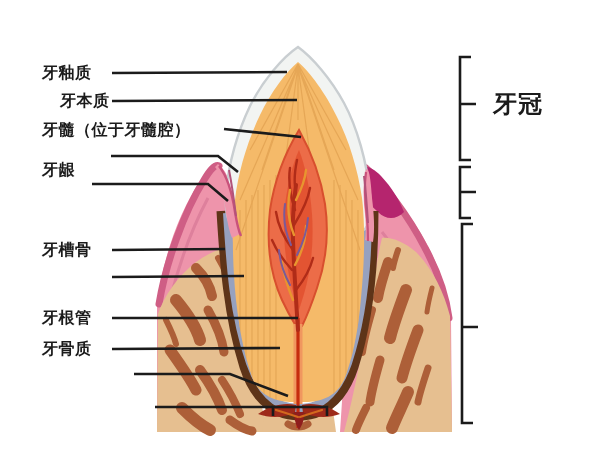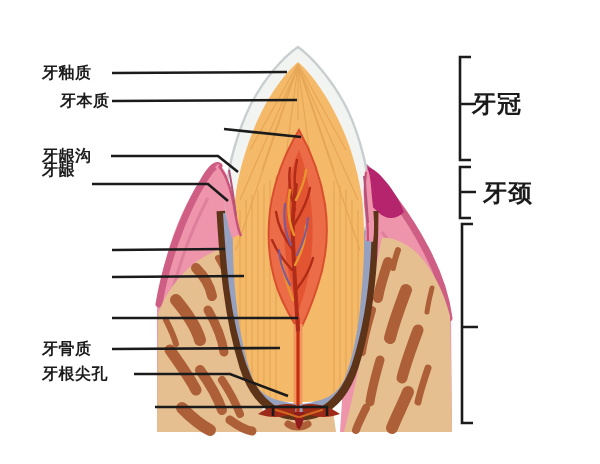--- a/index.html
+++ b/index.html
@@ -123,21 +123,21 @@
 
   <g stroke="var(--line,#1b1b1b)" stroke-width="2.6" fill="none">
     <path d="M471,57 L460,57 L460,160 L471,160 M460,104 L476,104"></path>
     <path d="M471,167 L460,167 L460,218 L471,218 M460,192 L476,192"></path>
     <path d="M473,224 L462,224 L462,423 L473,423 M462,327 L478,327"></path>
   </g>
 </svg>
 
 <div class="lbl" style="left:42px;top:60px">牙釉质</div>
 <div class="lbl" style="left:60px;top:88px">牙本质</div>
-<div class="lbl" style="left:42px;top:143px">牙龈沟</div>
+<div class="lbl" style="left:42px;top:117px">牙髓（位于牙髓腔）</div>
 <div class="lbl" style="left:42px;top:157px">牙龈</div>
+<div class="lbl" style="left:42px;top:237px">牙槽骨</div>
+<div class="lbl" style="left:42px;top:305px">牙根管</div>
 <div class="lbl" style="left:42px;top:336px">牙骨质</div>
-<div class="lbl" style="left:42px;top:361px">牙根尖孔</div>
 
-<div class="lbl-r" style="left:472px;top:89px">牙冠</div>
-<div class="lbl-r" style="left:483px;top:178px">牙颈</div>
+<div class="lbl-r" style="left:493px;top:89px">牙冠</div>
 
 </div>
 
 </body></html>

